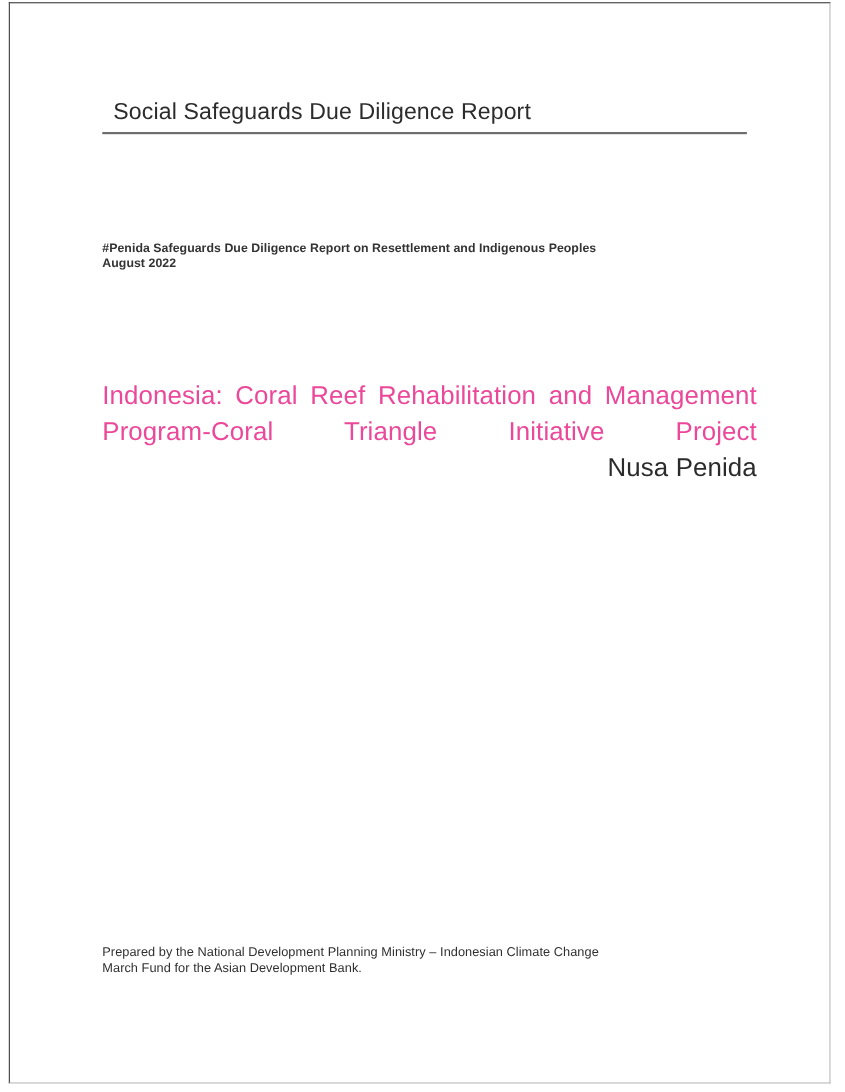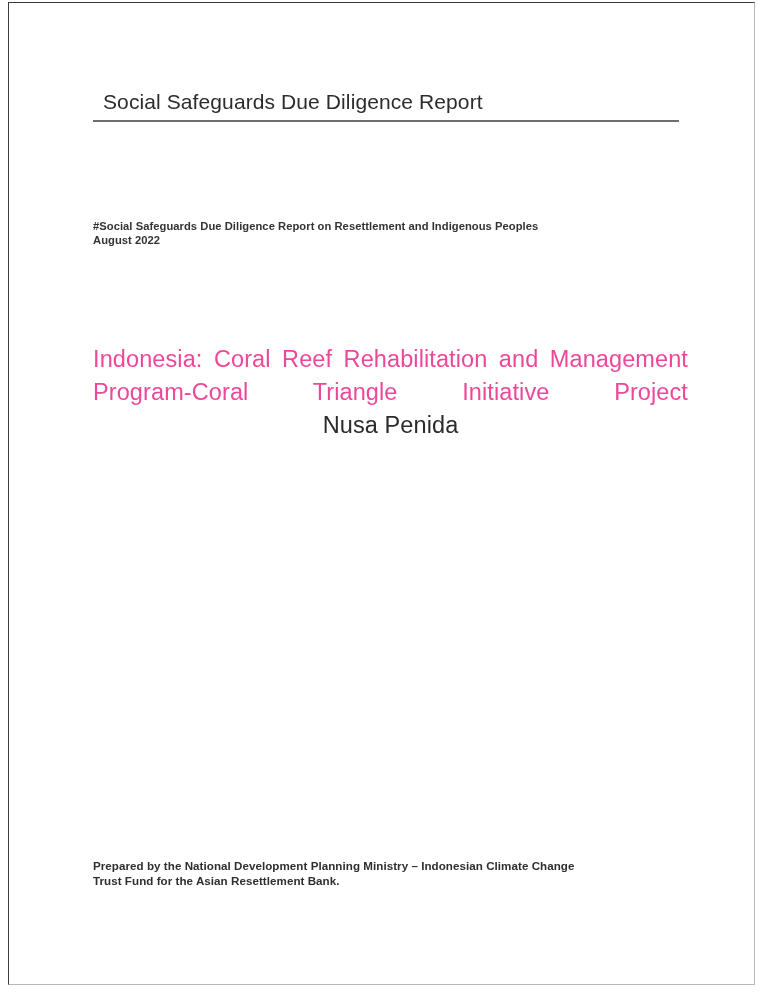--- a/index.html
+++ b/index.html
@@ -91,61 +91,61 @@
     text-align-last: justify;
     letter-spacing: 0.1px;
     margin: 0;
   }
 
   .report-title-sub {
     font-size: 23.5px;
     line-height: 33px;
     color: #2b2b2b;
     font-weight: 400;
-    text-align: center;
+    text-align: right;
     letter-spacing: 0.1px;
     margin: 0;
     white-space: nowrap;
   }
 
   
   .prepared-by {
     position: absolute;
     left: 84px;
     top: 855px;
     width: 600px;
   }
 
   .prepared-by-line {
     font-size: 11.6px;
     line-height: 15px;
     color: #2f2f2f;
-    font-weight: 700;
+    font-weight: 400;
     letter-spacing: 0.05px;
     white-space: nowrap;
   }
 </style>
 </head>
 <body>
 
 <div class="page-sheet">
 
   <div class="doc-header">
     <div class="doc-header-title">Social Safeguards Due Diligence Report</div>
     <div class="doc-header-rule"></div>
   </div>
 
   <div class="report-meta">
-    <div class="report-meta-line">#Social Safeguards Due Diligence Report on Resettlement and Indigenous Peoples</div>
+    <div class="report-meta-line">#Penida Safeguards Due Diligence Report on Resettlement and Indigenous Peoples</div>
     <div class="report-meta-line">August 2022</div>
   </div>
 
   <div class="report-title-block">
     <p class="report-title-main">Indonesia: Coral Reef Rehabilitation and Management Program-Coral Triangle Initiative Project</p>
     <p class="report-title-sub">Nusa Penida</p>
   </div>
 
   <div class="prepared-by">
     <div class="prepared-by-line">Prepared by the National Development Planning Ministry – Indonesian Climate Change</div>
-    <div class="prepared-by-line">Trust Fund for the Asian Resettlement Bank.</div>
+    <div class="prepared-by-line">March Fund for the Asian Development Bank.</div>
   </div>
 
 </div>
 
 </body></html>

